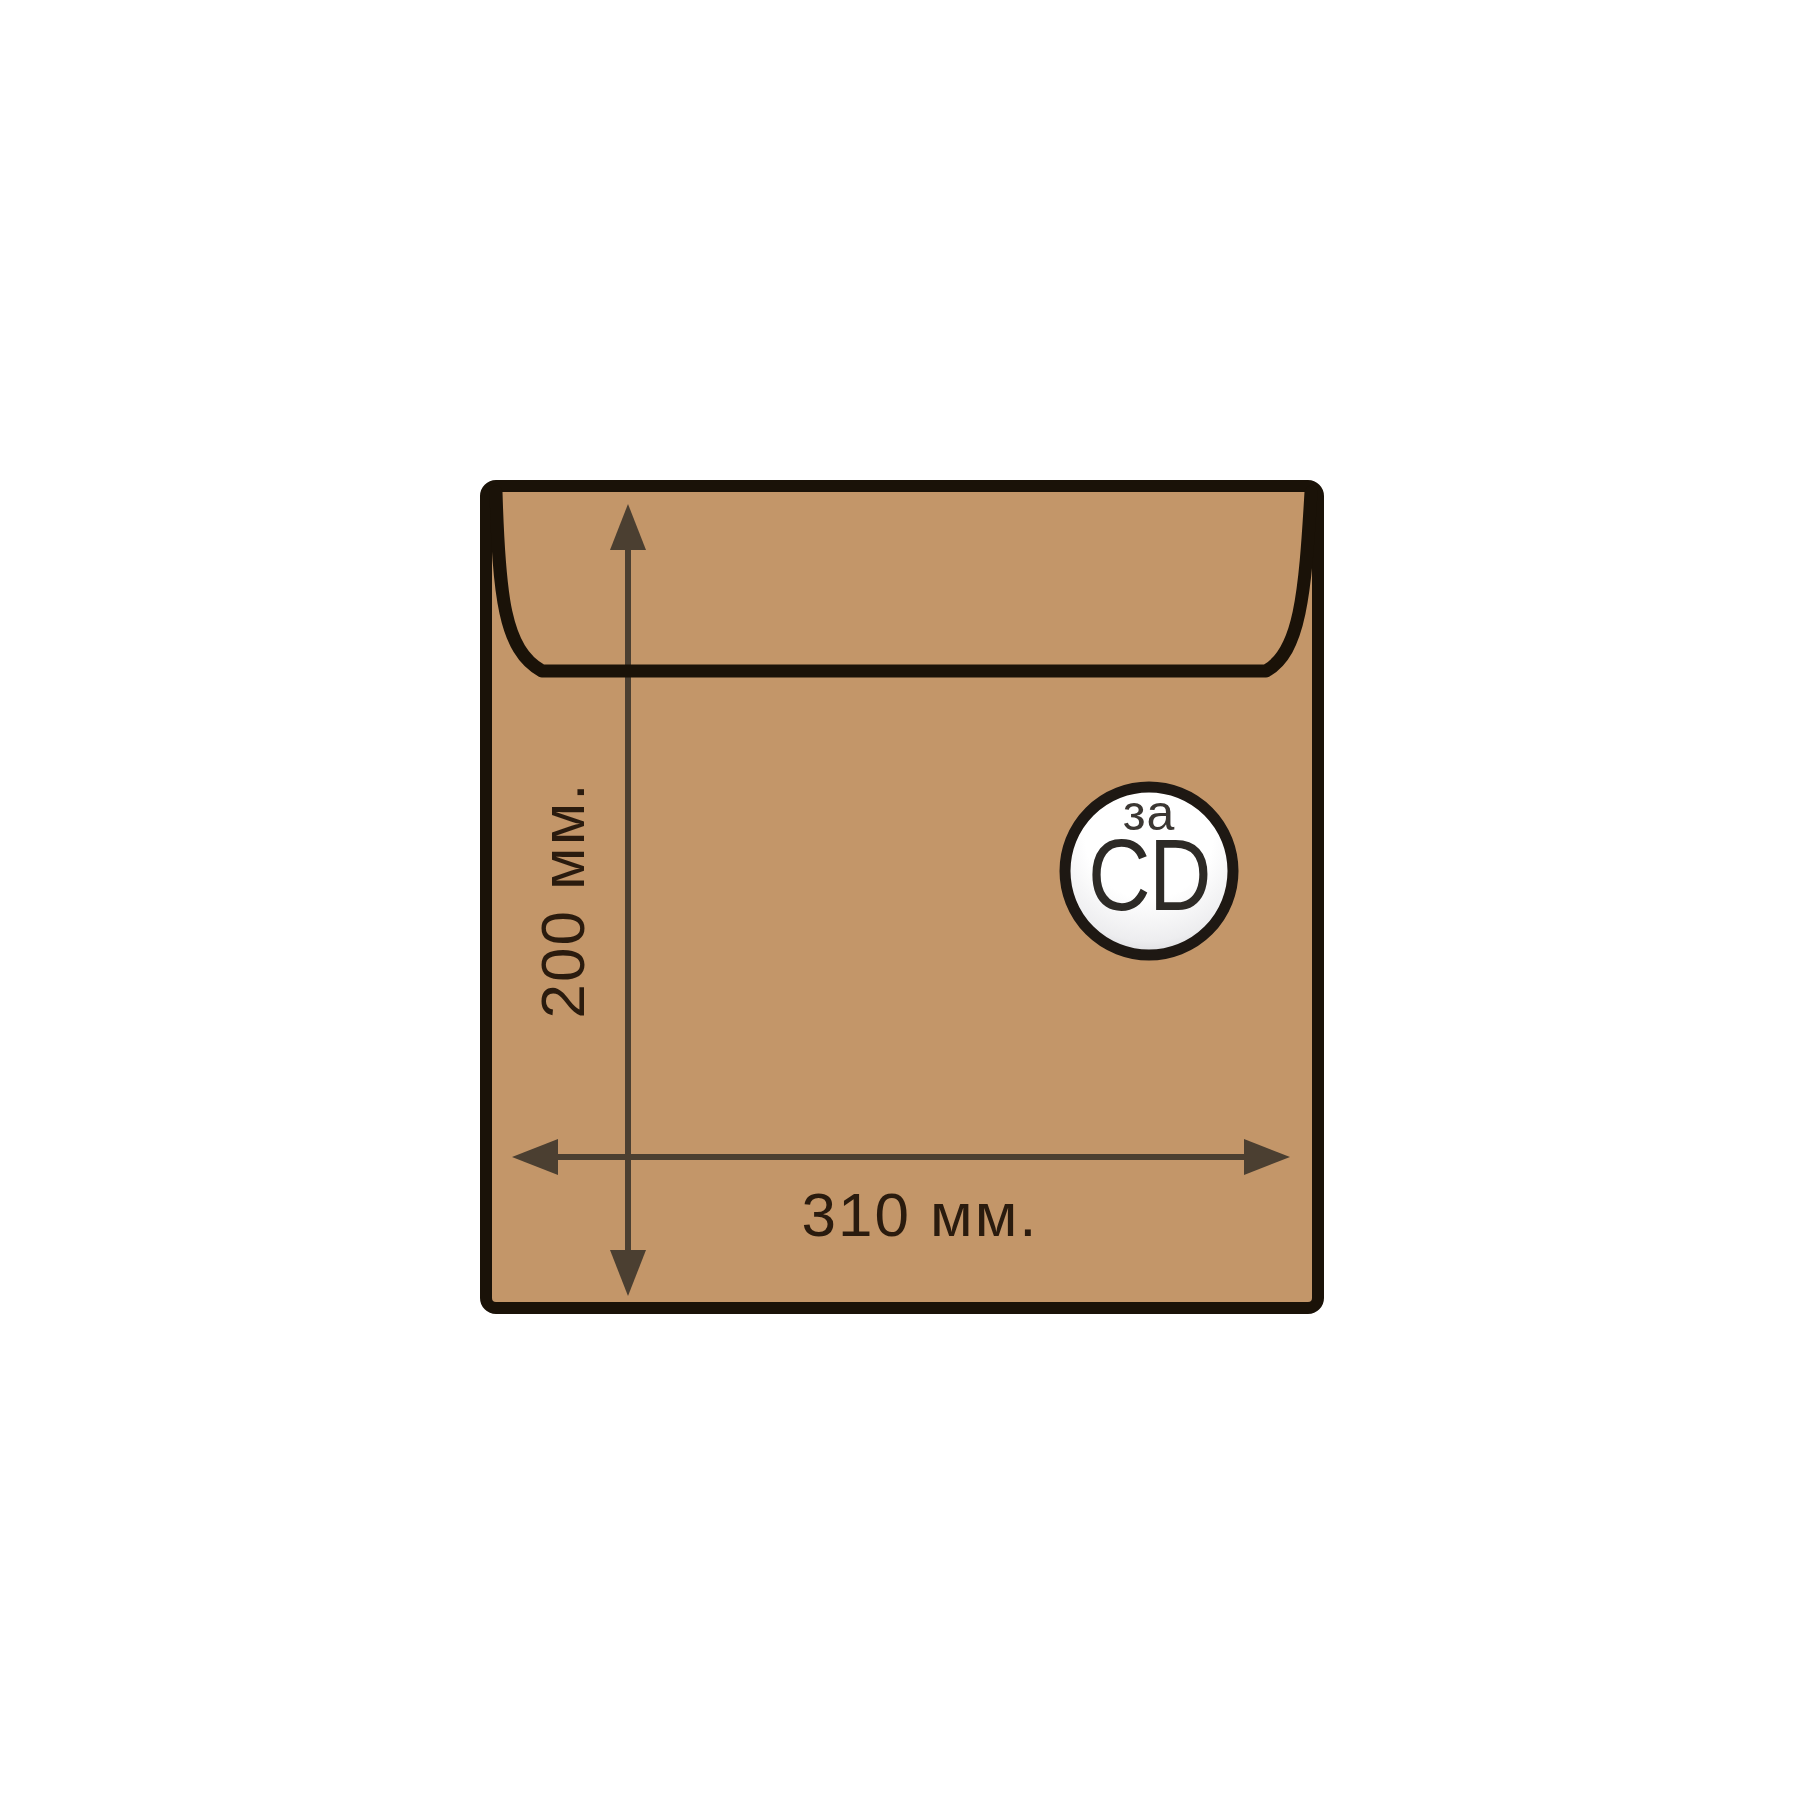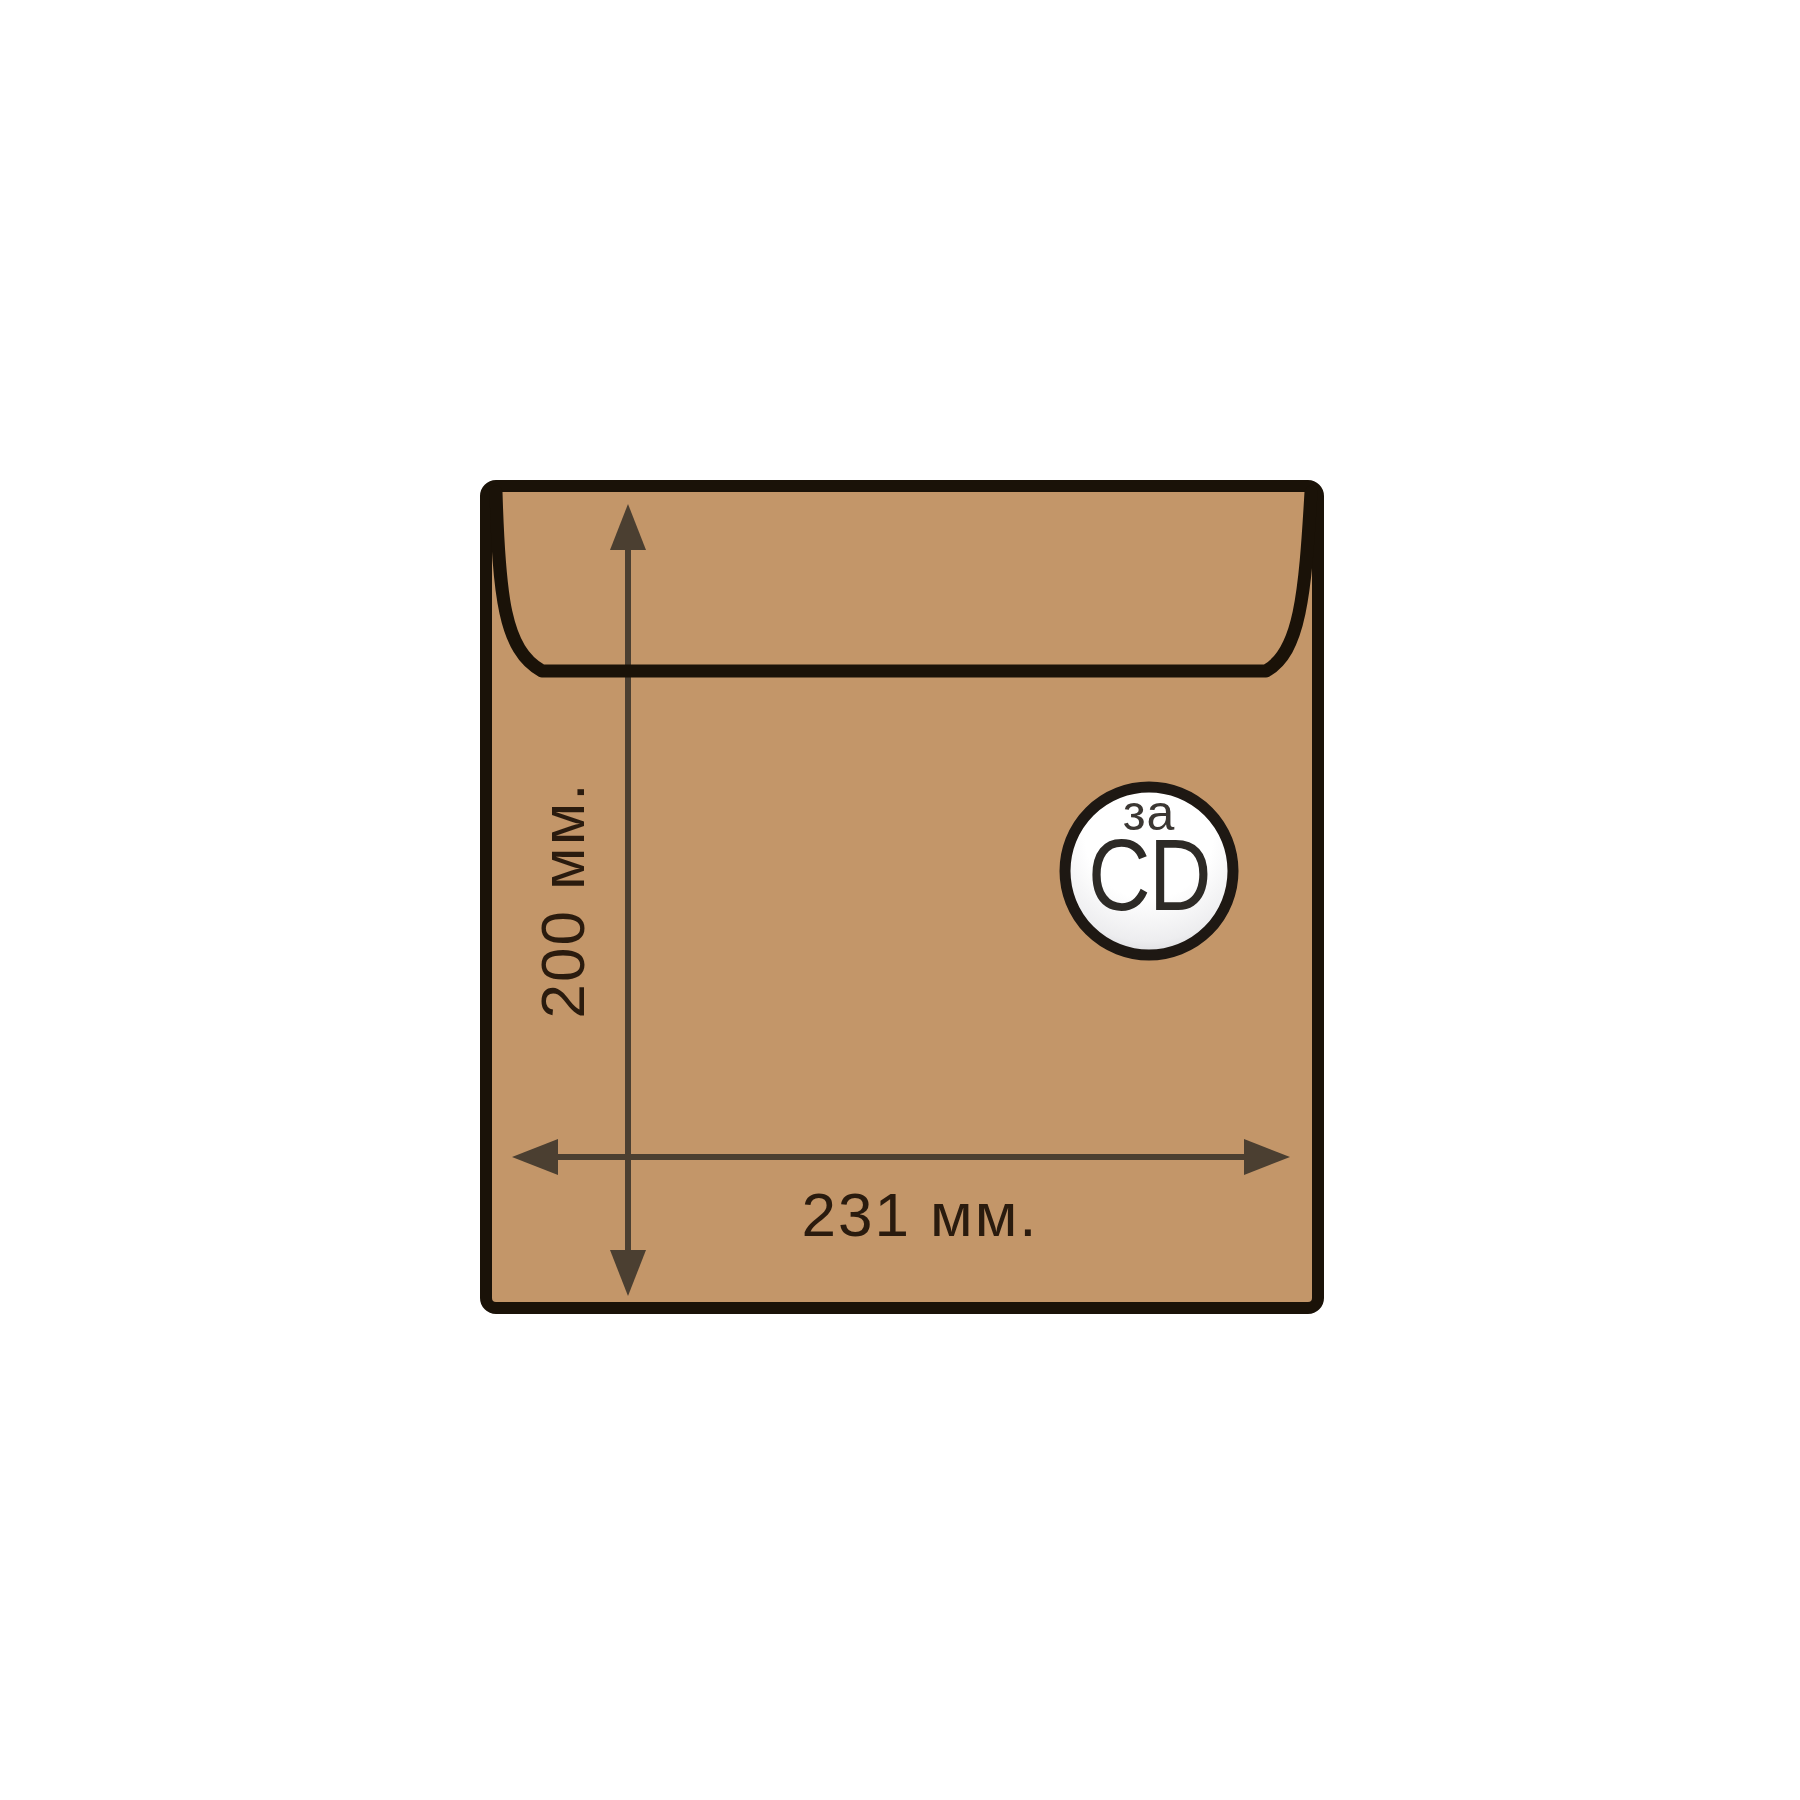--- a/index.html
+++ b/index.html
@@ -91,19 +91,19 @@
     <polygon points="512,1157 558,1139 558,1175" fill="#4b3f31"></polygon>
     <polygon points="1290,1157 1244,1139 1244,1175" fill="#4b3f31"></polygon>
 
     <path d="M 496 492 C 499 595, 504 650, 542 671 L 1266 671 C 1300 652, 1305 595, 1311 492" fill="none" stroke-width="13" stroke-linecap="round" stroke-linejoin="round" stroke="#1a1208"></path>
 
     <circle cx="1149" cy="871" r="84" stroke-width="11" fill="url(#badgeGrad)" stroke="#1e1813"></circle>
   </svg>
 
   <div class="label dim-label vertical">200 мм.</div>
 
-  <div class="label dim-label horizontal">231 мм.</div>
+  <div class="label dim-label horizontal">310 мм.</div>
 
   <div class="label badge-top-label">за</div>
 
   <div class="label badge-main-label">CD</div>
 
 </div>
 
 </body></html>

